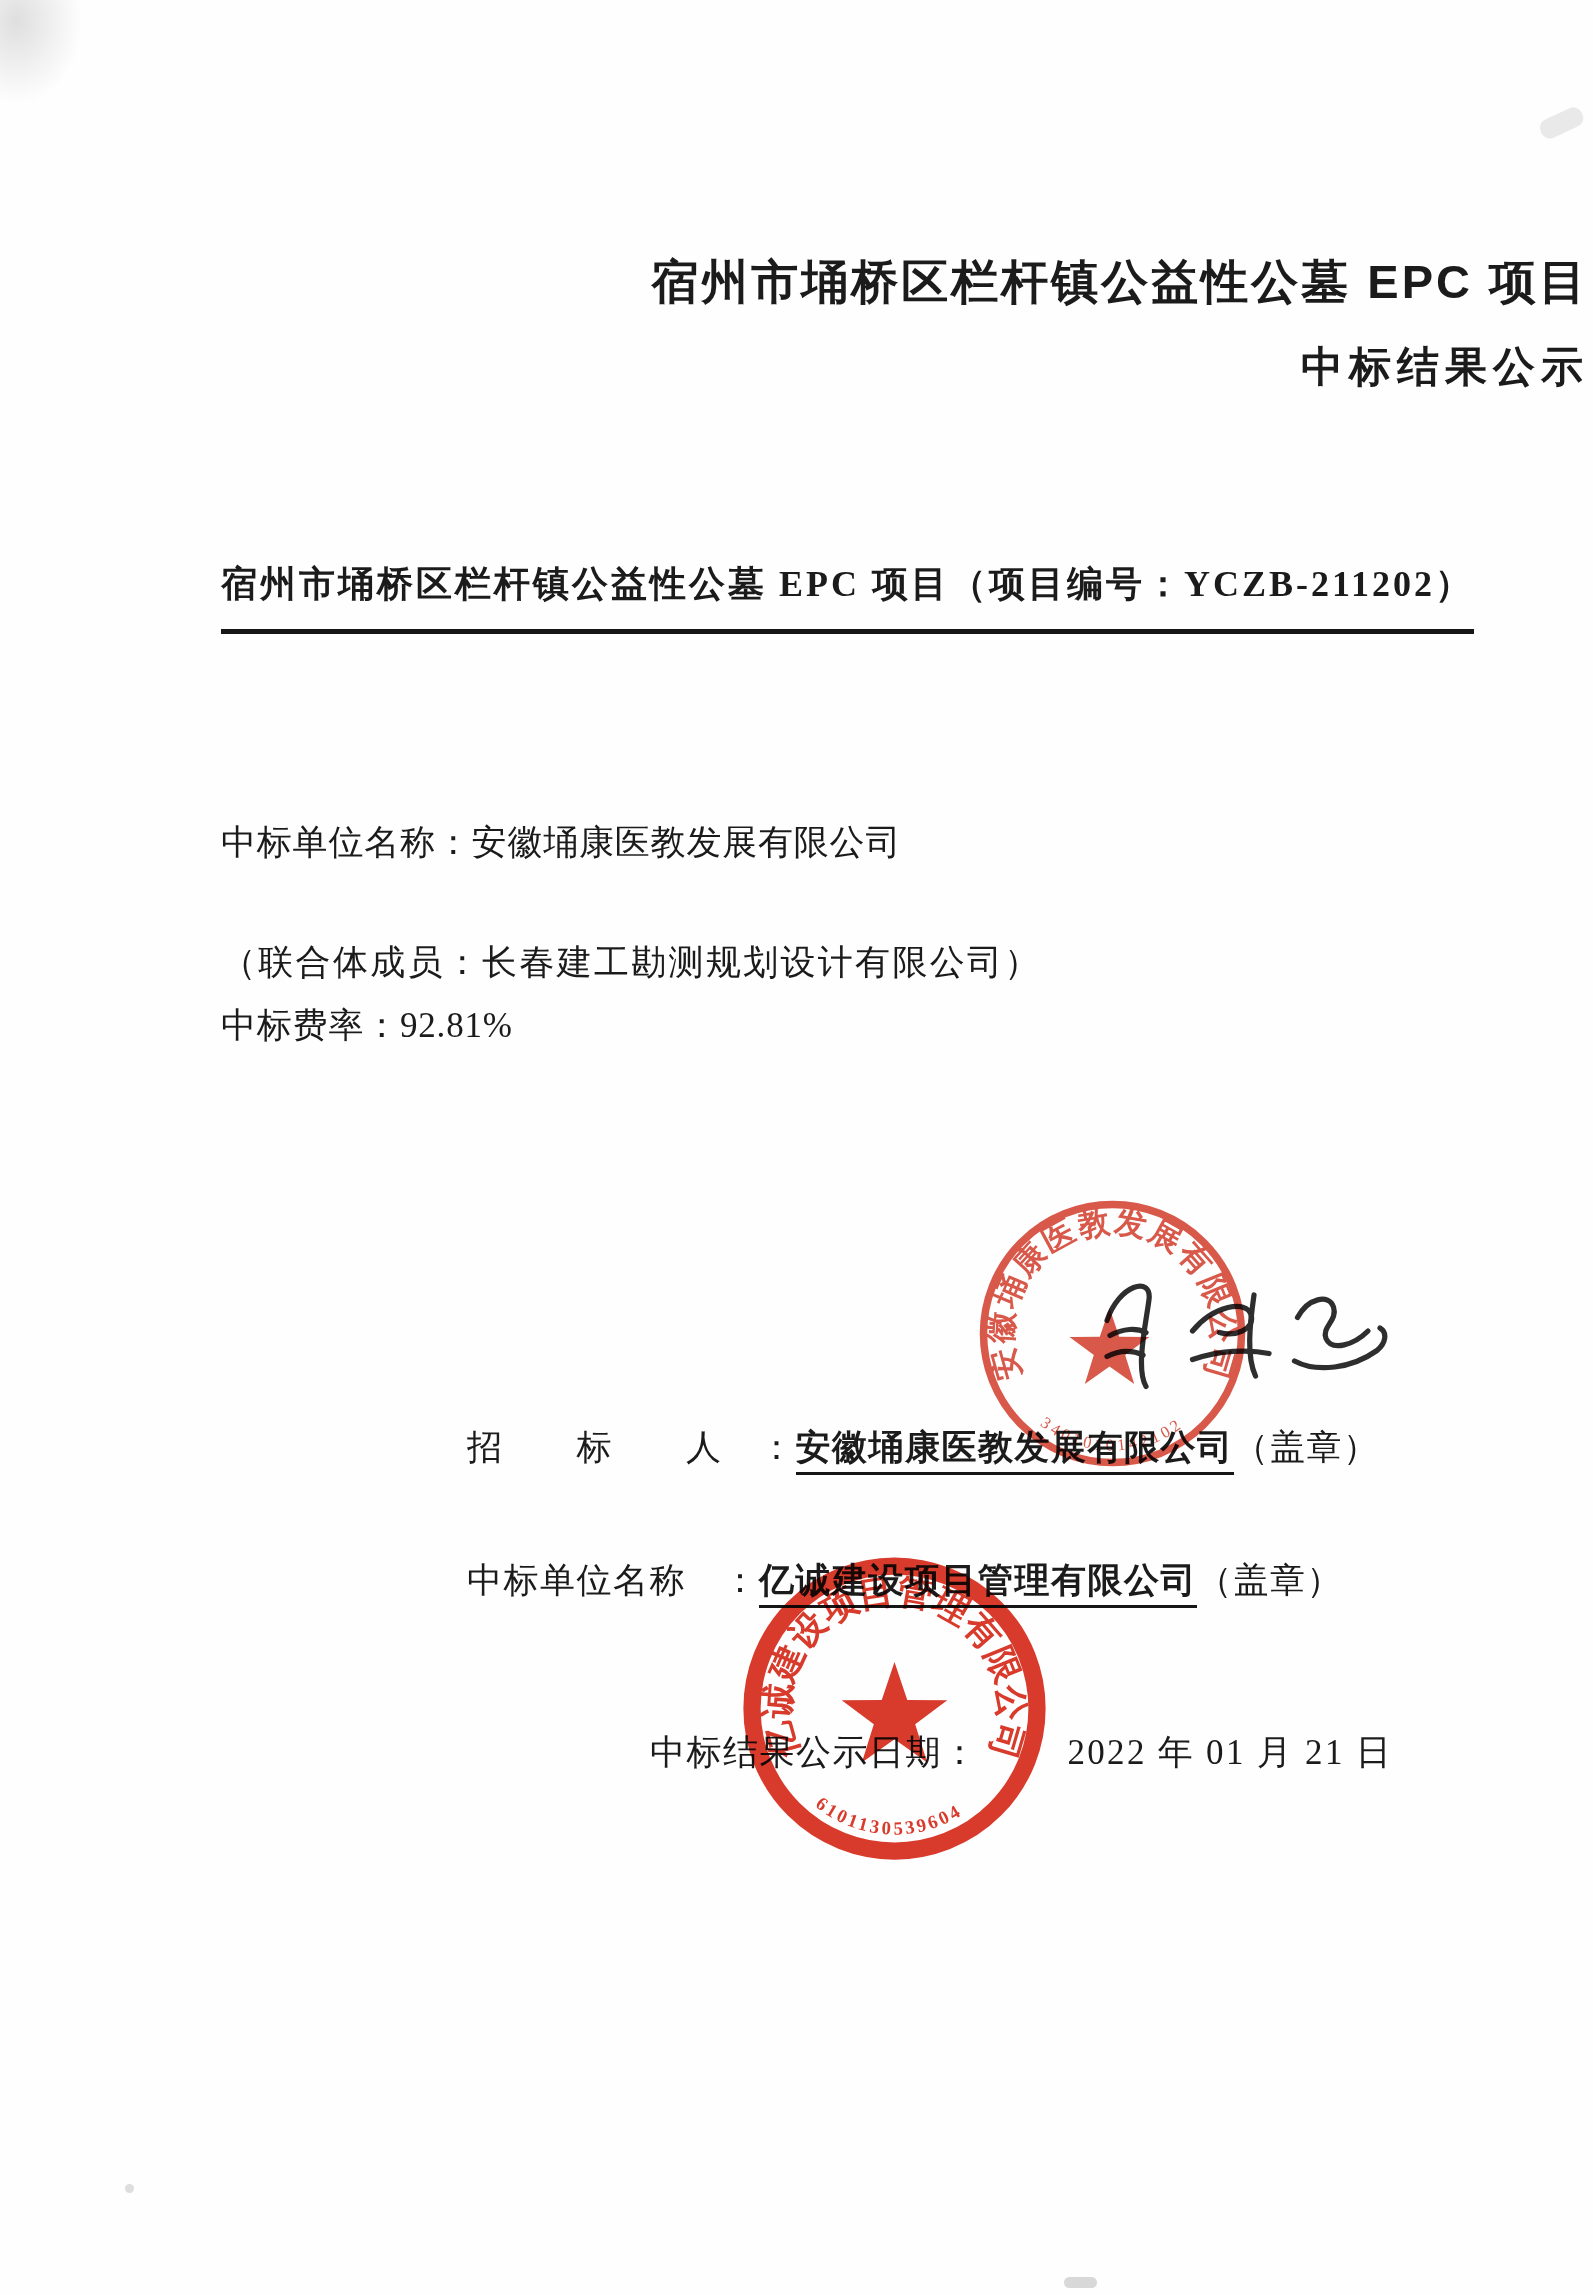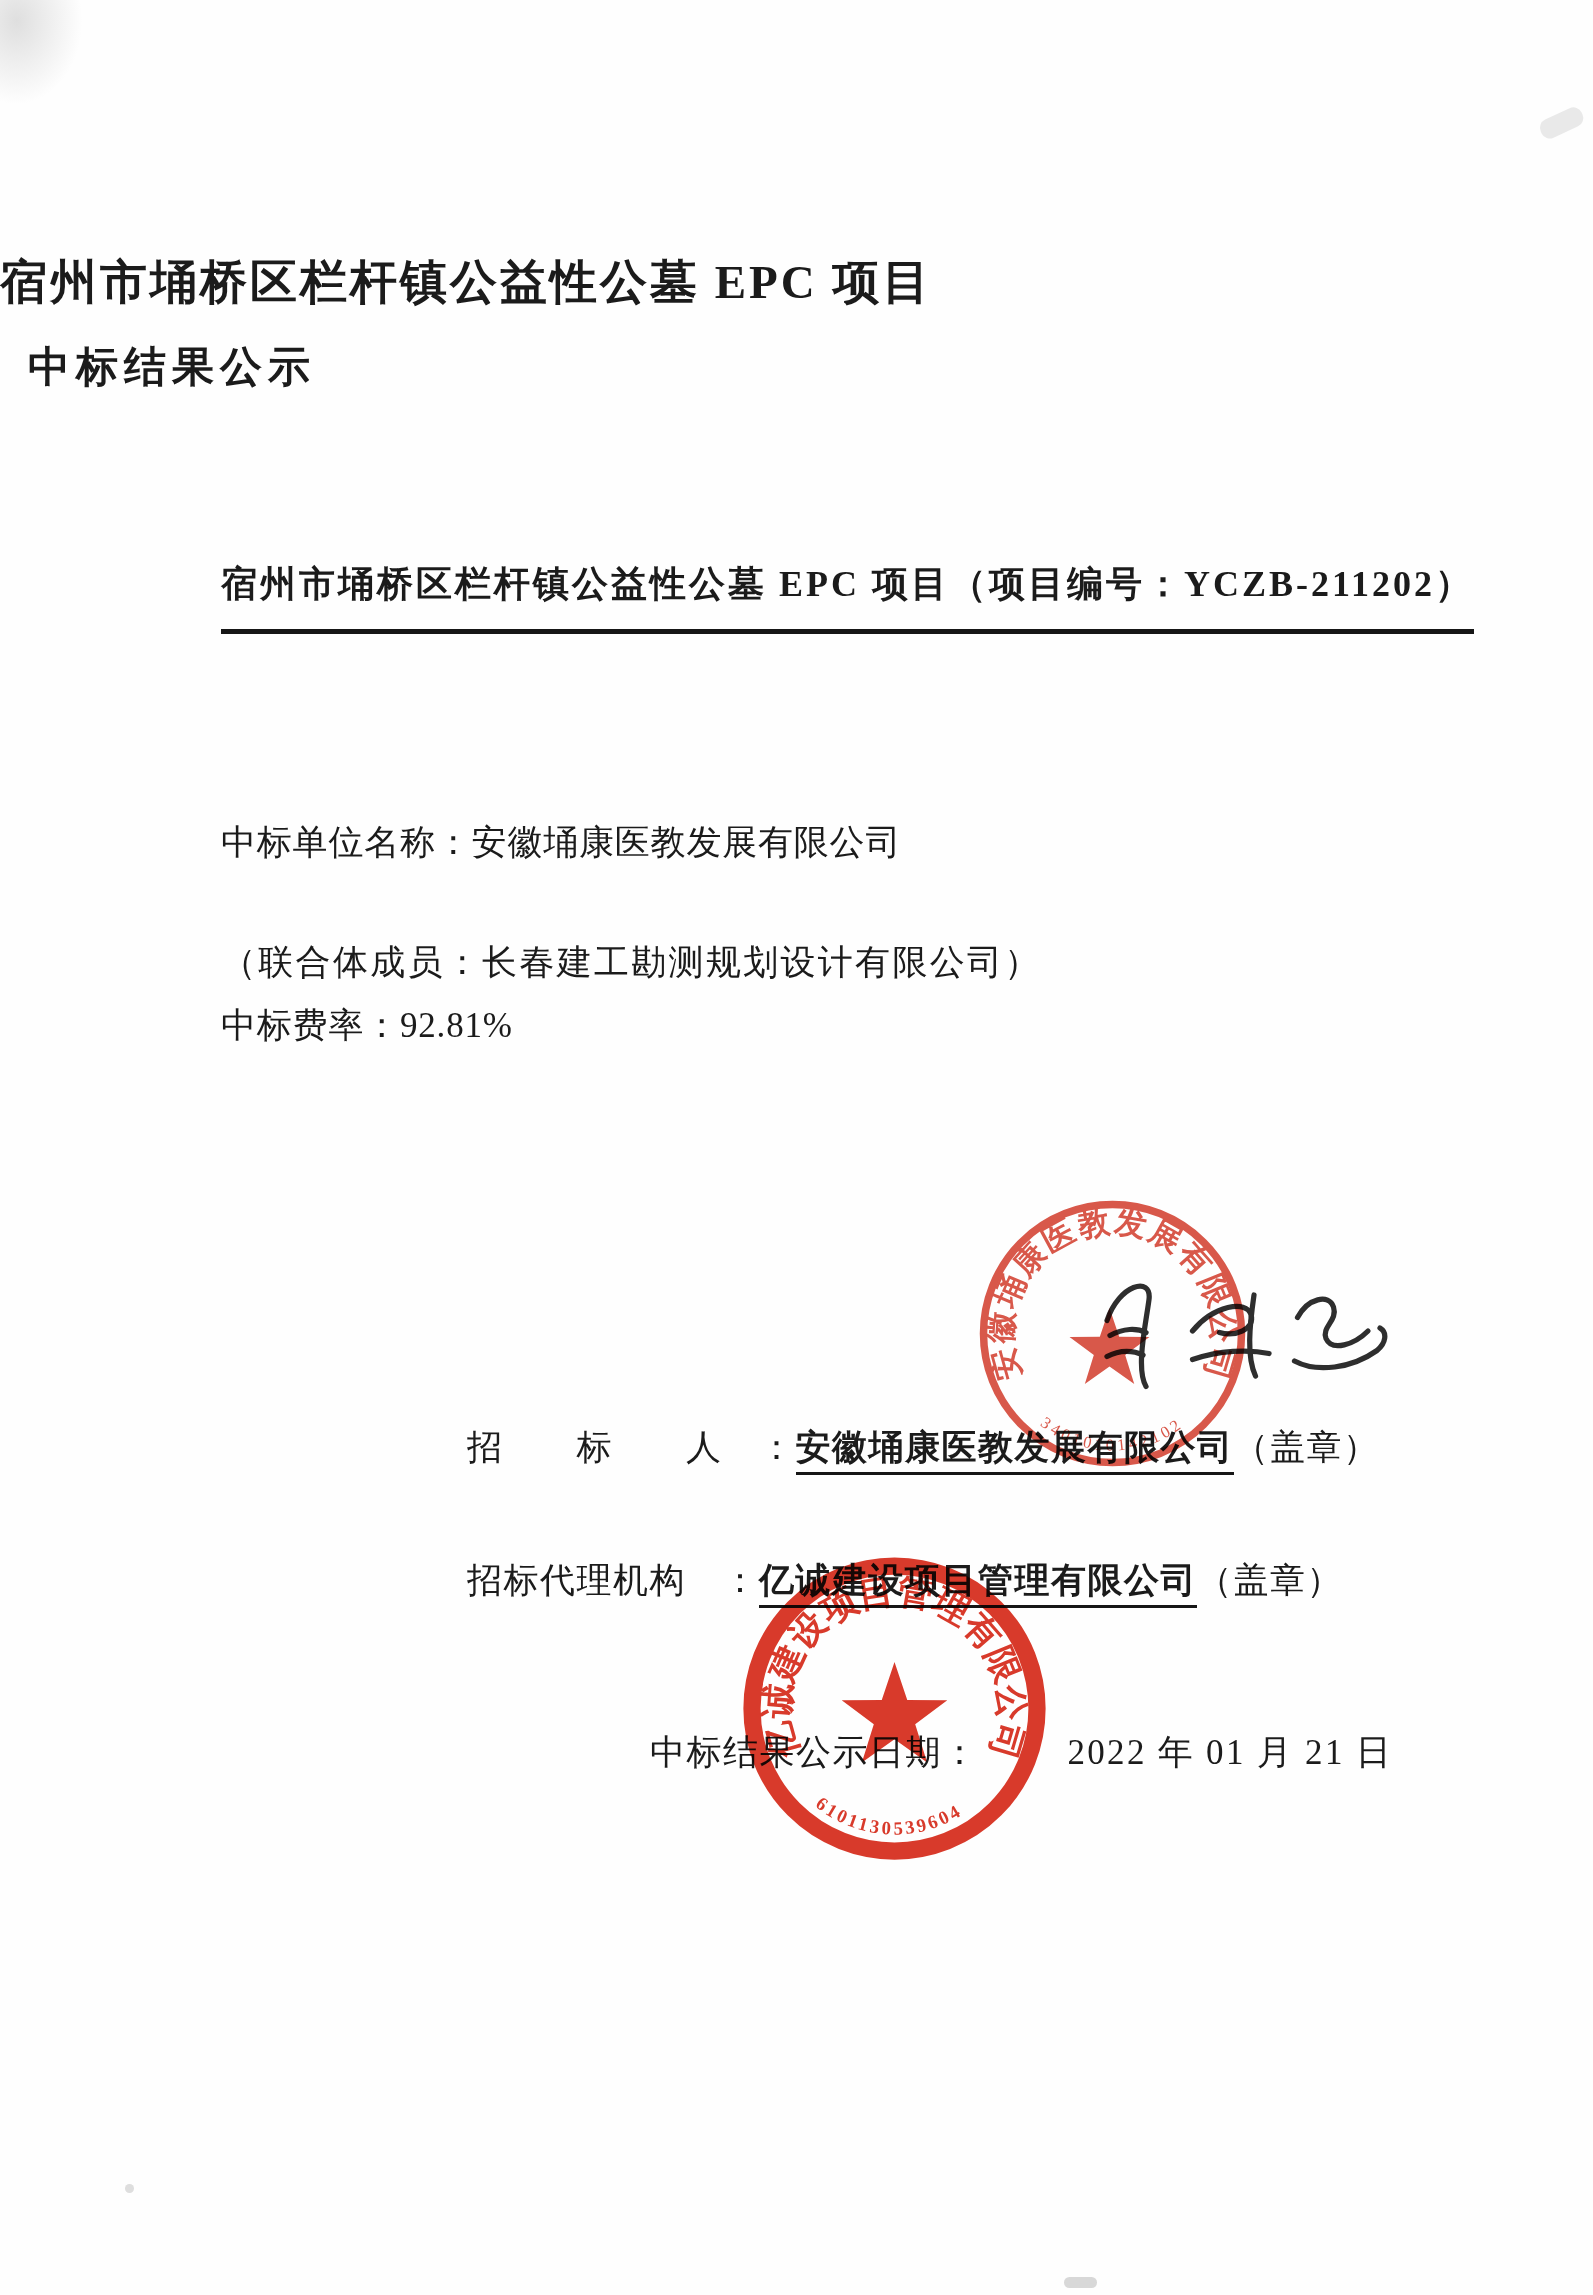--- a/index.html
+++ b/index.html
@@ -5,22 +5,22 @@
   html,body{margin:0;padding:0;background:#ffffff;}
   .page{
     position:relative;
     width:1593px;height:2295px;
     background:#fefefe;
     overflow:hidden;
     font-family:"Liberation Serif","DejaVu Serif",serif;
     color:#1b1b1b;
   }
   .title{
-    position:absolute;left:0;right:4px;text-align:left;
-    font-family:Liberation Serif, serif;
+    position:absolute;left:0;right:4px;text-align:right;
+    font-family:Liberation Sans, sans-serif;
     font-weight:bold;white-space:nowrap;
   }
   .title1{top:251px;font-size:47px;letter-spacing:3px;}
   .title2{top:339px;font-size:42px;letter-spacing:6px;margin-left:28px;}
   .line{position:absolute;left:221px;font-size:35px;white-space:nowrap;margin:0;}
   .intro1{top:560px;font-weight:bold;font-size:36px;letter-spacing:3px;}
   .intro2{top:651px;font-size:36px;letter-spacing:3.8px;}
   .winner{top:819px;letter-spacing:0.8px;}
   .consortium{top:911px;letter-spacing:2.3px;margin-top:28px;}
   .rate{top:1002px;letter-spacing:0.8px;font-family:Liberation Serif, serif;}
@@ -54,21 +54,21 @@
   <div class="title title1">宿州市埇桥区栏杆镇公益性公墓 EPC 项目</div>
   <div class="title title2">中标结果公示</div>
 
   <p class="line intro1"><span class="ul-heavy">宿州市埇桥区栏杆镇公益性公墓 EPC 项目（项目编号：YCZB-211202）</span></p>
   <p class="line winner">中标单位名称：安徽埇康医教发展有限公司</p>
   <p class="line consortium">（联合体成员：长春建工勘测规划设计有限公司）</p>
   <p class="line rate">中标费率：92.81%</p>
 
   <p class="line tenderer"><span>招　　标　　人　：</span><span class="name ul">安徽埇康医教发展有限公司</span><span>（盖章）</span></p>
 
-  <p class="line agency"><span>招标代理机构　：</span><span class="name ul">亿诚建设项目管理有限公司</span><span>（盖章）</span></p>
+  <p class="line agency"><span>中标单位名称　：</span><span class="name ul">亿诚建设项目管理有限公司</span><span>（盖章）</span></p>
 
   <p class="line dateline"><span>中标结果公示日期：</span><span class="date-value">2022 年 01 月 21 日</span></p>
 
   <svg class="stamp stamp-tenderer" width="285" height="285" viewBox="0 0 380 380">
     <defs>
       <path id="s1arc" d="M 68.6 246.7 A 134 134 0 1 1 311.4 246.7" fill="none"></path>
       <path id="s1ser" d="M 89.7 309.5 A 156 156 0 0 0 290.3 309.5" fill="none"></path>
     </defs>
     <circle cx="190" cy="190" r="172" fill="none" stroke="#d33c2c" stroke-width="10"></circle>
     <text class="ring-text" font-size="42" fill="#d33c2c" letter-spacing="3">

